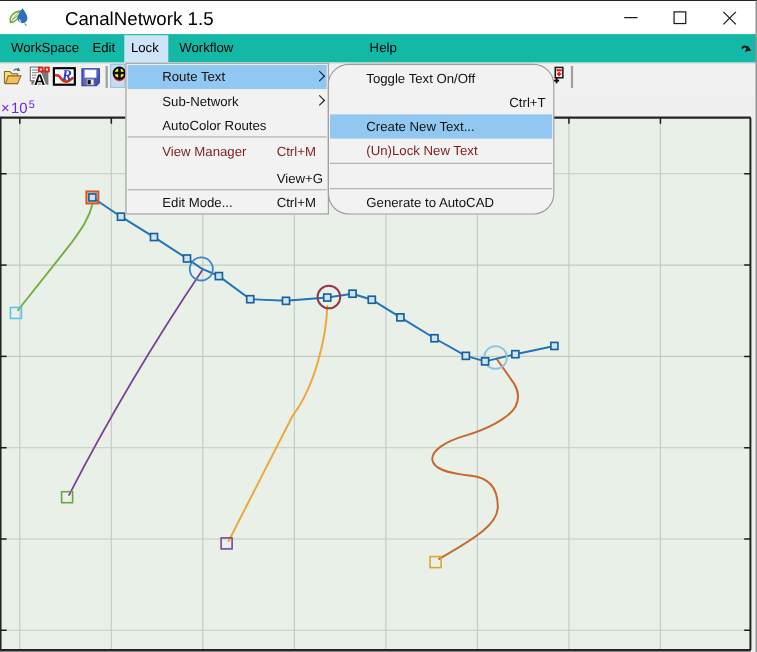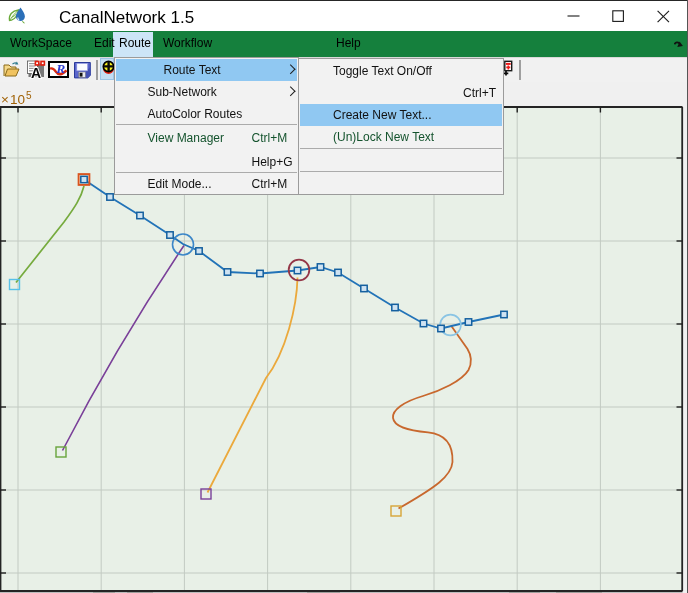--- a/index.html
+++ b/index.html
@@ -5,38 +5,38 @@
   html,body{margin:0;padding:0;}
   body{width:688px;height:593px;position:relative;overflow:hidden;
        font-family:"Liberation Sans", sans-serif;background:#fff;}
   .abs{position:absolute;}
   
   #topborder{left:0;top:0;width:688px;height:1px;background:#262626;}
   #rightborder{right:0;top:0;width:1.5px;height:593px;background:#555;z-index:60;}
   #titlebar{left:0;top:1px;width:687px;height:30px;background:#fff;}
   #title{left:30px;top:8px;font-size:17px;color:#000;margin-left:29px;}
   
-  #menubar{left:0;top:31px;width:687px;height:26px;background:#15803d;font-size:12px;color:#000;}
+  #menubar{left:0;top:31px;width:687px;height:26px;background:#14b8a6;font-size:12px;color:#000;}
   .mitem{position:absolute;top:0;height:25px;line-height:25px;}
   #viewhl{left:113px;top:1px;width:40px;height:25px;background:#cde5f7;}
   
   #toolbar{left:0;top:57px;width:687px;height:25px;background:#f1f1f1;
            border-top:1px solid #d9d9d9;border-bottom:1px solid #d9d9d9;}
   .tsep{position:absolute;top:2px;width:1.5px;height:20px;background:#9f9f9f;}
   
   #figure{left:0;top:82px;width:687px;height:511px;background:#f0f0f0;}
-  #exp{left:1px;top:89px;color:#a16207;font-size:13.5px;}
+  #exp{left:1px;top:89px;color:#6d28d9;font-size:13.5px;}
   #exp sup{font-size:10px;position:relative;top:1px;left:1px;}
   
   .menu{position:absolute;overflow:hidden;background:#f2f2f2;border:1px solid #9b9b9b;z-index:50;
         font-size:12px;color:#121212;}
   .mi{position:absolute;left:1px;right:1px;height:22px;line-height:22px;}
   .mi .lab{position:absolute;}
   .mi .sc{position:absolute;}
-  .mi.dis{color:#14532d;}
+  .mi.dis{color:#7f1d1d;}
   .mi.hl{background:#90c8f2;}
   .msep{position:absolute;left:1px;right:1px;height:1px;background:#ababab;}
   .subarr{position:absolute;right:3px;top:7.2px;width:5.5px;height:5.5px;border-right:1.5px solid #1c1c1c;border-bottom:1.5px solid #1c1c1c;transform:rotate(-45deg);}
 </style>
 </head>
 <body>
 <div id="topborder" class="abs"></div>
 <div id="titlebar" class="abs"></div>
 
 <svg class="abs" style="left:7px;top:4px" width="24" height="22" viewBox="0 0 24 22">
@@ -51,22 +51,22 @@
 <svg class="abs" style="left:540px;top:1px" width="147" height="30" viewBox="0 0 147 30">
   <line x1="27.5" y1="15" x2="39.5" y2="15" stroke="#1a1a1a" stroke-width="1.1"></line>
   <rect x="72.8" y="9.8" width="10.6" height="10.6" fill="none" stroke="#1a1a1a" stroke-width="1.1"></rect>
   <line x1="117.6" y1="9.8" x2="129" y2="21.2" stroke="#1a1a1a" stroke-width="1.1"></line>
   <line x1="129" y1="9.8" x2="117.6" y2="21.2" stroke="#1a1a1a" stroke-width="1.1"></line>
 </svg>
 
 <div id="menubar" class="abs">
   <div id="viewhl" class="abs"></div>
   <div class="mitem" style="left:10px">WorkSpace</div>
-  <div class="mitem" style="left:94px">Edit</div>
-  <div class="mitem" style="left:119px">Route</div>
+  <div class="mitem" style="left:84px">Edit</div>
+  <div class="mitem" style="left:119px">Lock</div>
   <div class="mitem" style="left:163px">Workflow</div>
   <div class="mitem" style="left:336px">Help</div>
   <svg class="abs" style="left:674px;top:9.5px" width="10" height="9" viewBox="0 0 10 9">
     <path d="M0.4,3.2 C1.8,0.8 3.8,0.8 5.4,2.4" fill="none" stroke="#111" stroke-width="1.7"></path>
     <path d="M5.6,0.4 L8.9,5 L3.3,6.1 Z" fill="#111"></path>
   </svg>
 </div>
 
 <div id="toolbar" class="abs">
   <div class="tsep" style="left:96px"></div>
@@ -221,54 +221,57 @@
     <rect x="93" y="592.4" width="22" height="0.6"></rect>
     <rect x="127" y="592.4" width="26" height="0.6"></rect>
     <rect x="307" y="592.4" width="33" height="0.6"></rect>
     <rect x="509" y="592.4" width="31" height="0.6"></rect>
     <rect x="556" y="592.4" width="46" height="0.6"></rect>
   </g>
 </svg>
 
 <div class="menu" style="left:113.5px;top:57px;width:183px;height:136px;">
   <div class="mi hl" style="top:1px">
-      <span class="lab" style="left:48px">Route Text</span>
+      <span class="lab" style="left:32px">Route Text</span>
       <span class="subarr"></span>
     </div>
   <div class="mi" style="top:45px">
       <span class="lab" style="left:32px">AutoColor Routes</span>
     </div>
   <div class="mi" style="top:23px">
       <span class="lab" style="left:32px">Sub-Network</span>
       <span class="subarr"></span>
     </div>
   <div class="msep" style="top:66px"></div>
   <div class="mi dis" style="top:68.5px">
       <span class="lab" style="left:32px">View Manager</span>
       <span class="sc" style="left:136px">Ctrl+M</span>
     </div>
   <div class="mi" style="top:92.5px">
-      <span class="sc" style="left:136px">Help+G</span>
+      <span class="sc" style="left:136px">View+G</span>
     </div>
   <div class="msep" style="top:113.5px"></div>
   <div class="mi" style="top:115px">
       <span class="lab" style="left:32px">Edit Mode...</span>
       <span class="sc" style="left:136px">Ctrl+M</span>
     </div>
 </div>
 
-<div class="menu" style="left:298px;top:57.5px;width:204px;height:135.5px;">
+<div class="menu" style="left:298px;top:57.5px;width:204px;height:135.5px;border-radius:19px;">
   <div class="mi" style="top:1px">
       <span class="lab" style="left:33px">Toggle Text On/Off</span>
     </div>
   <div class="mi" style="top:23px">
       <span class="sc" style="left:163px">Ctrl+T</span>
     </div>
   <div class="mi dis" style="top:67px">
       <span class="lab" style="left:33px">(Un)Lock New Text</span>
     </div>
   <div class="mi hl" style="top:45px">
       <span class="lab" style="left:33px">Create New Text...</span>
     </div>
   <div class="msep" style="top:89.5px"></div>
   <div class="msep" style="top:112.5px"></div>
+  <div class="mi" style="top:114.5px">
+      <span class="lab" style="left:33px">Generate to AutoCAD</span>
+    </div>
 </div>
 <div id="rightborder" class="abs"></div>
 
 </body></html>

